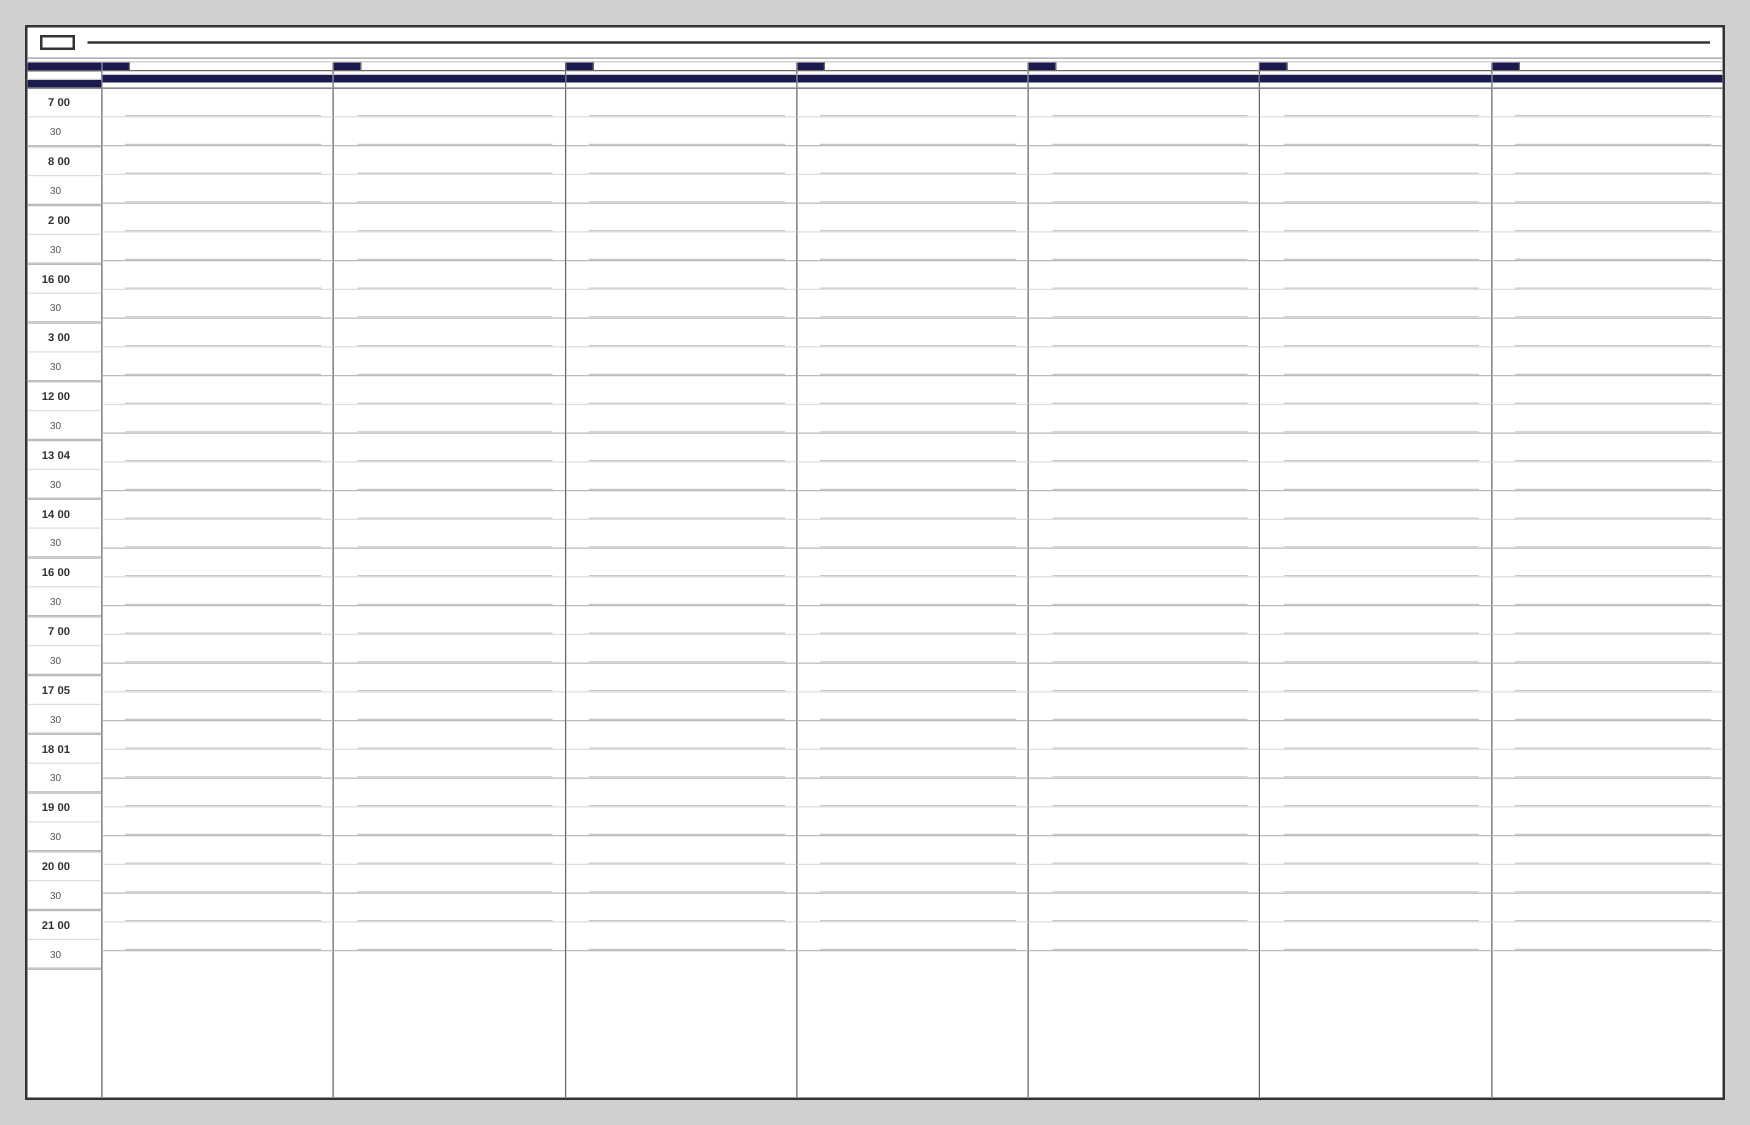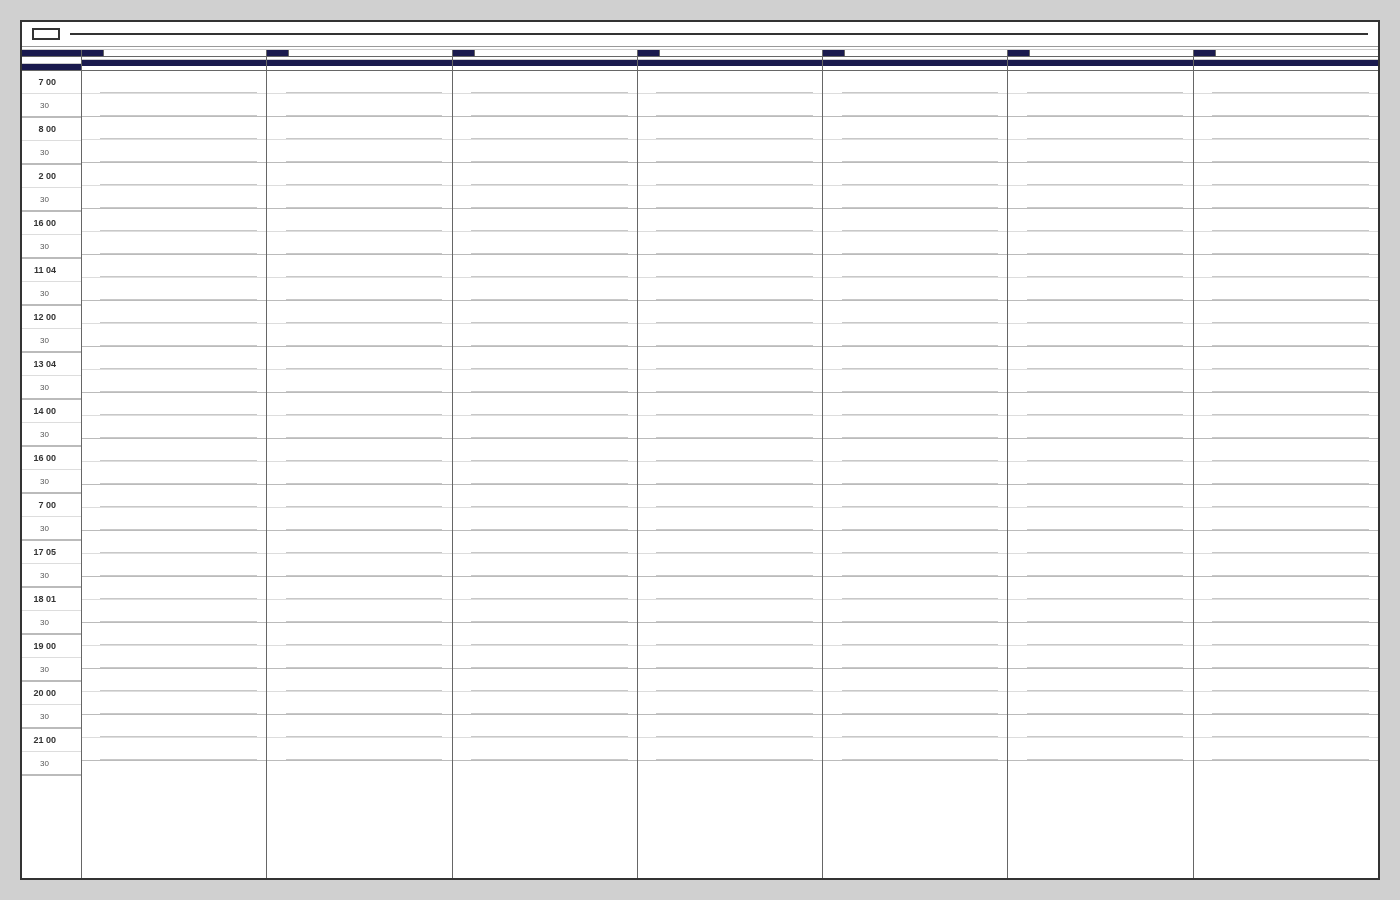--- a/index.html
+++ b/index.html
@@ -344,21 +344,21 @@
         <div class="time-slot">
           <div class="time-hour">
             <span class="time-hour-label">16 00</span>
           </div>
           <div class="time-half">
             <span class="time-half-label">30</span>
           </div>
         </div>
         <div class="time-slot">
           <div class="time-hour">
-            <span class="time-hour-label">11 04</span>
+            <span class="time-hour-label">3 00</span>
           </div>
           <div class="time-half">
             <span class="time-half-label">30</span>
           </div>
         </div>
         <div class="time-slot">
           <div class="time-hour">
             <span class="time-hour-label">12 00</span>
           </div>
           <div class="time-half">

